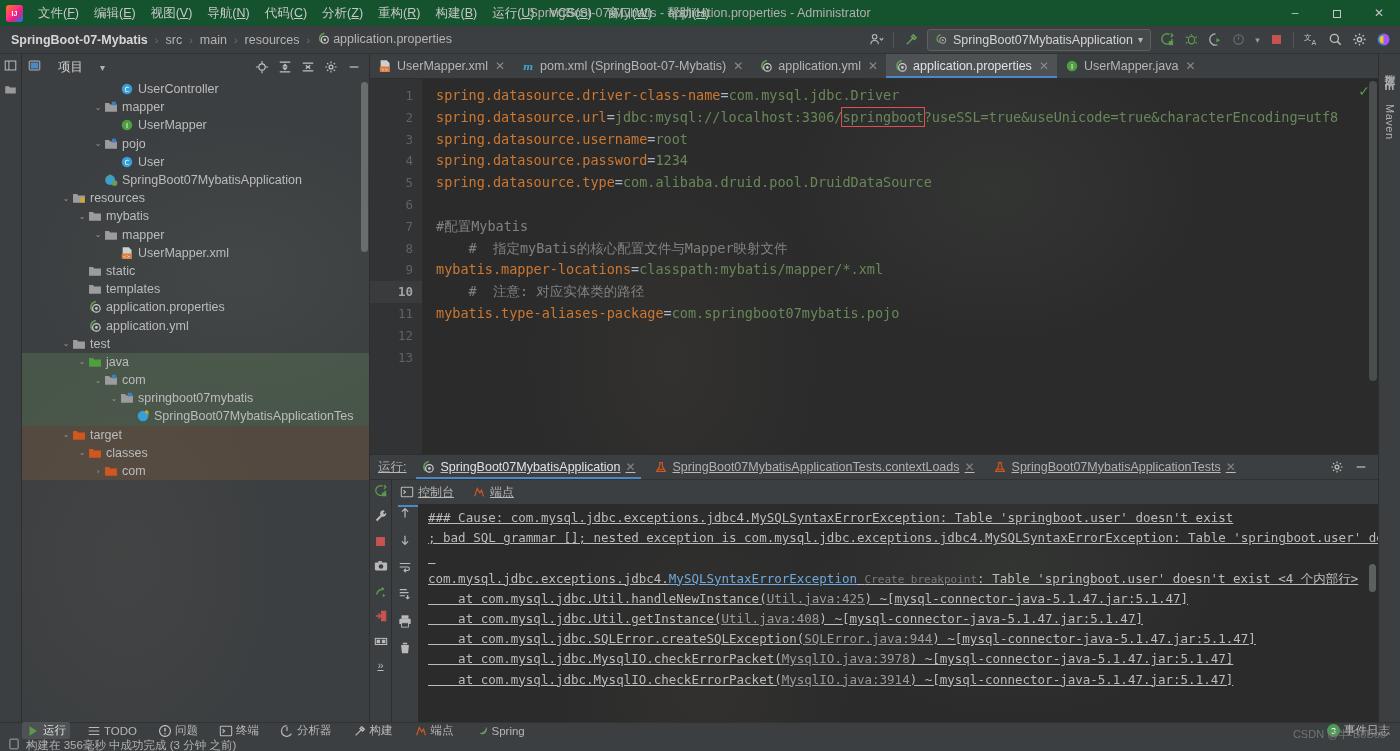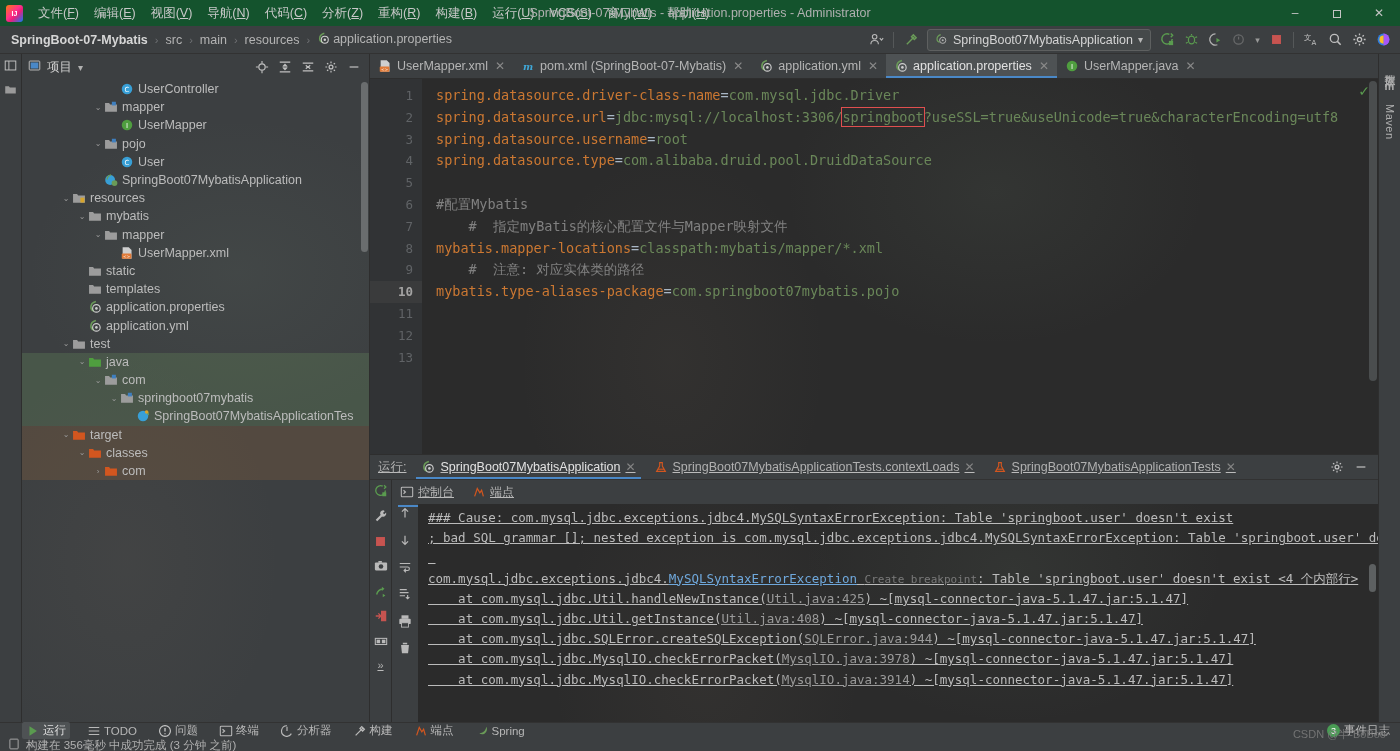--- a/index.html
+++ b/index.html
@@ -80,21 +80,21 @@
 
   
   .project{
     width:348px; flex:none; background:#3c3f41; display:flex; flex-direction:column;
     border-right:1px solid #2e2e2e; position:relative; overflow:hidden;
   }
   .proj-header{
     height:26px; display:flex; align-items:center; padding:0 4px 0 6px;
     font-size:12.5px; color:#ccc; background:#3c3f41; flex:none;
   }
-  .proj-header .title{ display:flex;align-items:center;gap:6px; }
+  .proj-header .title{ display:flex;align-items:center;gap:17px; }
   .proj-tools{ margin-left:auto; display:flex; align-items:center; gap:1px; }
 
   .tree{
     flex:1; overflow:hidden; position:relative; font-size:12.5px;
     background:#3c3f41;
   }
   
   .tree::before, .editor-wrap::before, .console::before{
     content:""; position:absolute; inset:0; pointer-events:none;
     background:
@@ -683,20 +683,21 @@
             <div class="gline ">9</div>
             <div class="gline cur">10</div>
             <div class="gline ">11</div>
             <div class="gline ">12</div>
             <div class="gline ">13</div>
           </div>
         <div class="code" id="code">
             <div class="cline"><span class="key">spring.datasource.driver-class-name</span><span class="eq">=</span><span class="val">com.mysql.jdbc.Driver</span></div>
             <div class="cline"><span class="key">spring.datasource.url</span><span class="eq">=</span><span class="val">jdbc:mysql://localhost:3306/</span><span class="val redbox">springboot</span><span class="val">?useSSL=true&amp;useUnicode=true&amp;characterEncoding=utf8</span></div>
             <div class="cline"><span class="key">spring.datasource.username</span><span class="eq">=</span><span class="val">root</span></div>
+            <div class="cline"><span class="key">spring.datasource.password</span><span class="eq">=</span><span class="val">1234</span></div>
             <div class="cline"><span class="key">spring.datasource.type</span><span class="eq">=</span><span class="val">com.alibaba.druid.pool.DruidDataSource</span></div>
             <div class="cline">&nbsp;</div>
             <div class="cline"><span class="cmt">#配置Mybatis</span></div>
             <div class="cline"><span class="cmt">    #  指定myBatis的核心配置文件与Mapper映射文件</span></div>
             <div class="cline"><span class="key">mybatis.mapper-locations</span><span class="eq">=</span><span class="val">classpath:mybatis/mapper/*.xml</span></div>
             <div class="cline"><span class="cmt">    #  注意: 对应实体类的路径</span></div>
             <div class="cline"><span class="key">mybatis.type-aliases-package</span><span class="eq">=</span><span class="val">com.springboot07mybatis.pojo</span></div>
             <div class="cline">&nbsp;</div>
             <div class="cline">&nbsp;</div>
           </div>

